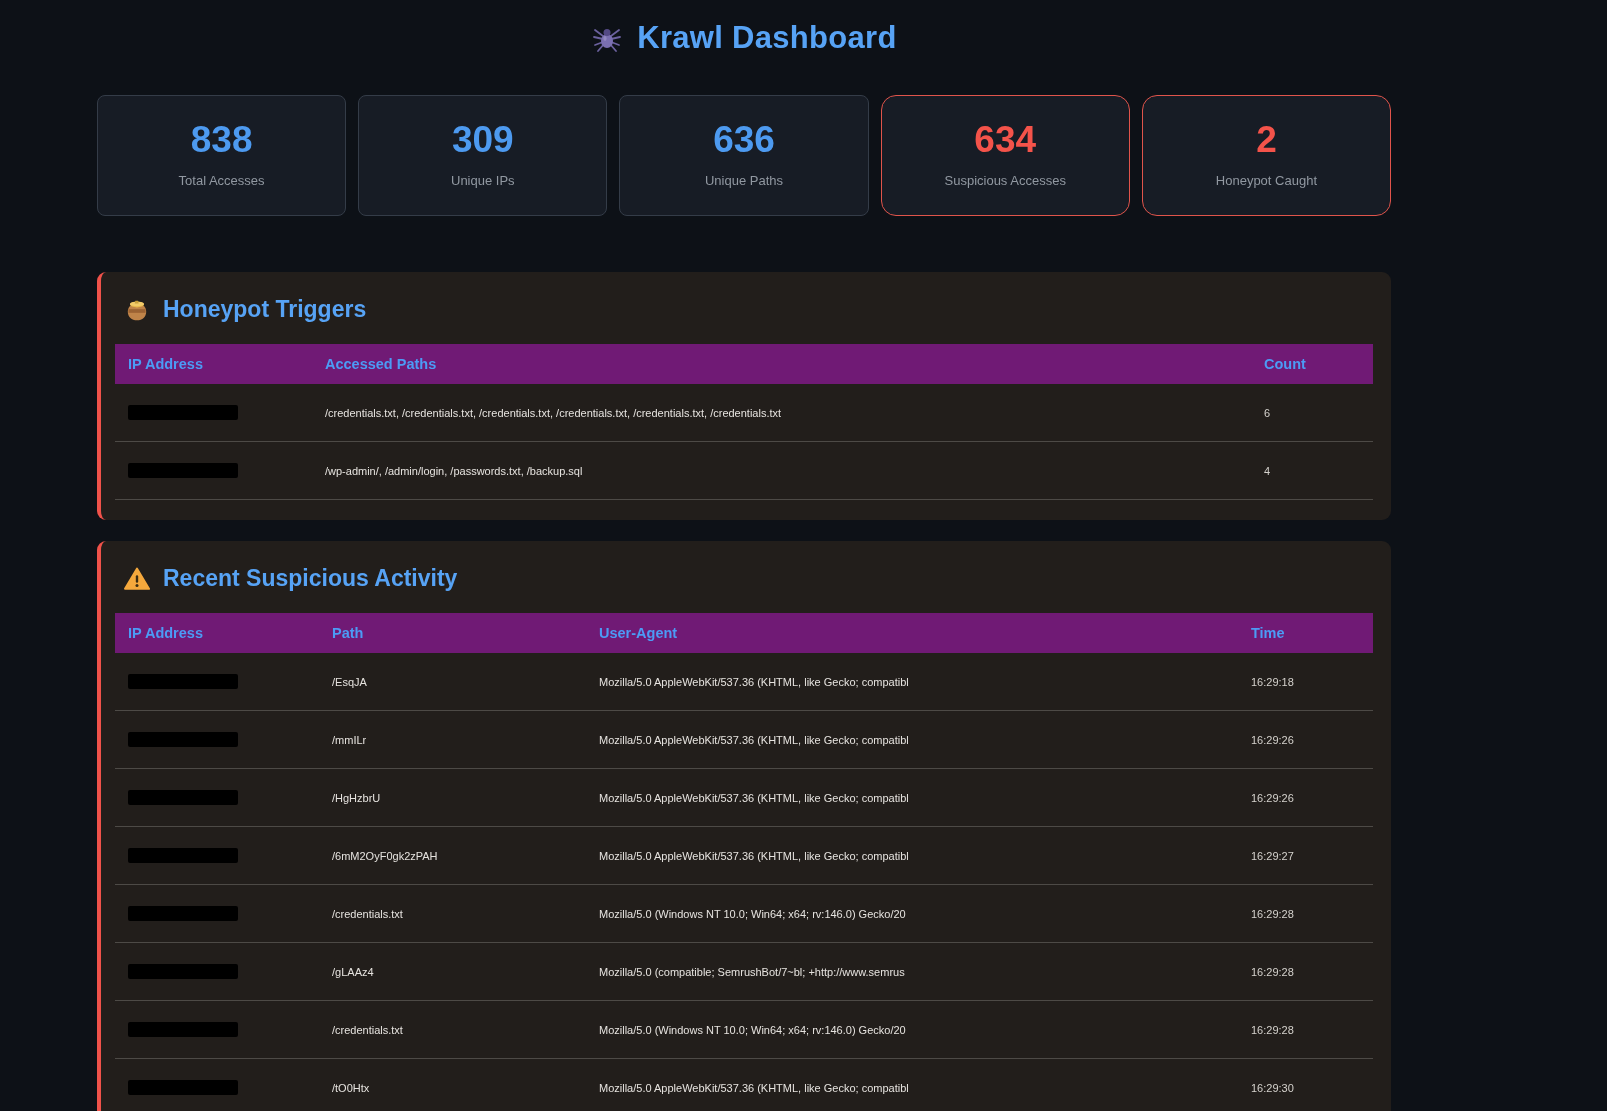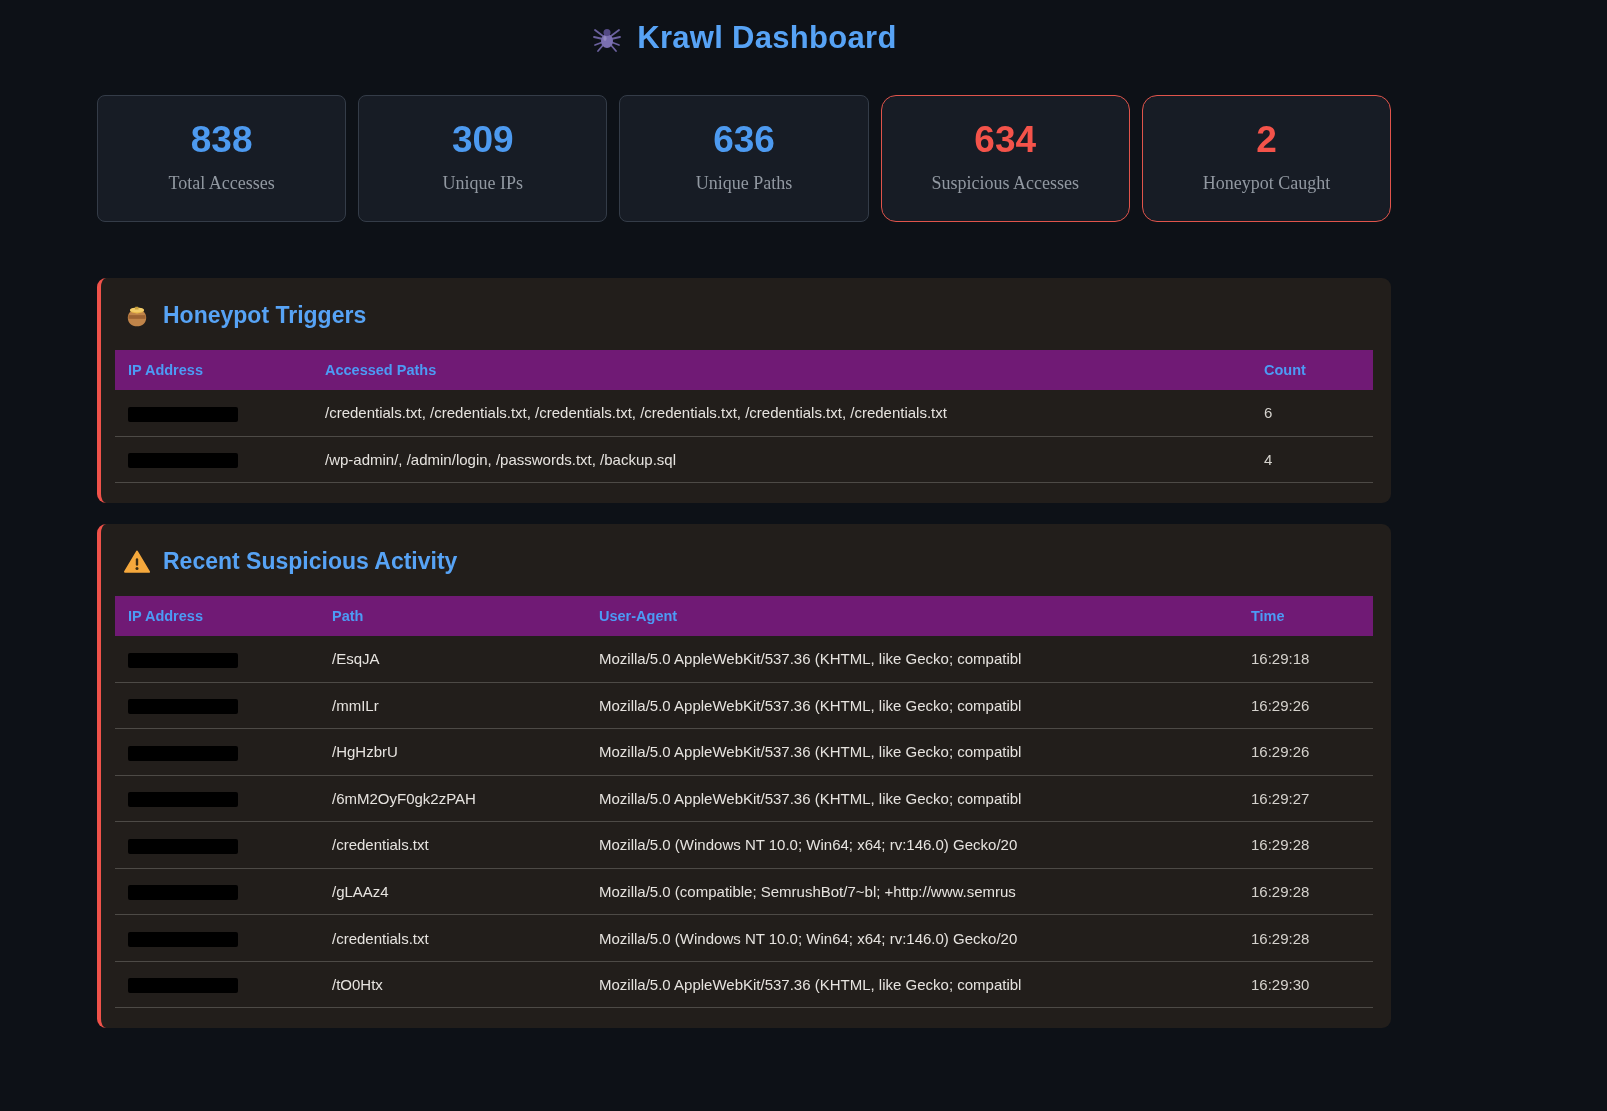--- a/index.html
+++ b/index.html
@@ -20,21 +20,21 @@
   .app-header h1 { font-size: 31px; font-weight: bold; color: #57a3f5; letter-spacing: .3px; }
   .hdr-icon { width: 32px; height: 32px; display: inline-block; }
 
   
   .stats { display: flex; gap: 12px; margin-top: 37px; }
   .stat-card {
     flex: 1; background: #171c25; border: 1px solid #343c48;
     border-radius: 8px; text-align: center; padding: 25px 10px 27px;
   }
   .stat-card .value { font-size: 37px; font-weight: bold; color: #4d9af0; line-height: 1; }
-  .stat-card .label { font-size: 18px; color: #9198a1; margin-top: 15px; font-family: Liberation Serif, serif; }
+  .stat-card .label { font-size: 13px; color: #9198a1; margin-top: 15px; }
   .stat-card.alert { border-color: #e0544b; border-radius: 15px; }
   .stat-card.alert .value { color: #f4534a; }
 
   
   .panel {
     margin-top: 56px; background: #221e1b;
     border-left: 4px solid #f0524a; border-radius: 9px;
     padding: 24px 18px 20px 14px;
   }
   .panel + .panel { margin-top: 21px; }
@@ -46,21 +46,21 @@
   .sec-icon { width: 26px; height: 26px; display: inline-block; }
 
   
   table { width: 100%; border-collapse: collapse; table-layout: fixed; }
   thead tr { background: #701a75; }
   th {
     color: #4c9bf5; font-size: 14.5px; font-weight: bold;
     text-align: left; padding: 12px 13px; white-space: nowrap;
   }
   td {
-    padding: 14px 13px; font-size: 15px; color: #e6e3df;
+    padding: 21px 13px; font-size: 11px; color: #e6e3df;
     border-bottom: 1px solid #4d4a46; white-space: nowrap;
     overflow: hidden; text-overflow: ellipsis;
   }
   td.dim { color: #d5d2cd; }
   .hp-table th:nth-child(1) { width: 197px; }
   .hp-table th:nth-child(3) { width: 122px; }
   .act-table th:nth-child(1) { width: 204px; }
   .act-table th:nth-child(2) { width: 267px; }
   .act-table th:nth-child(4) { width: 135px; }
   .redact {

